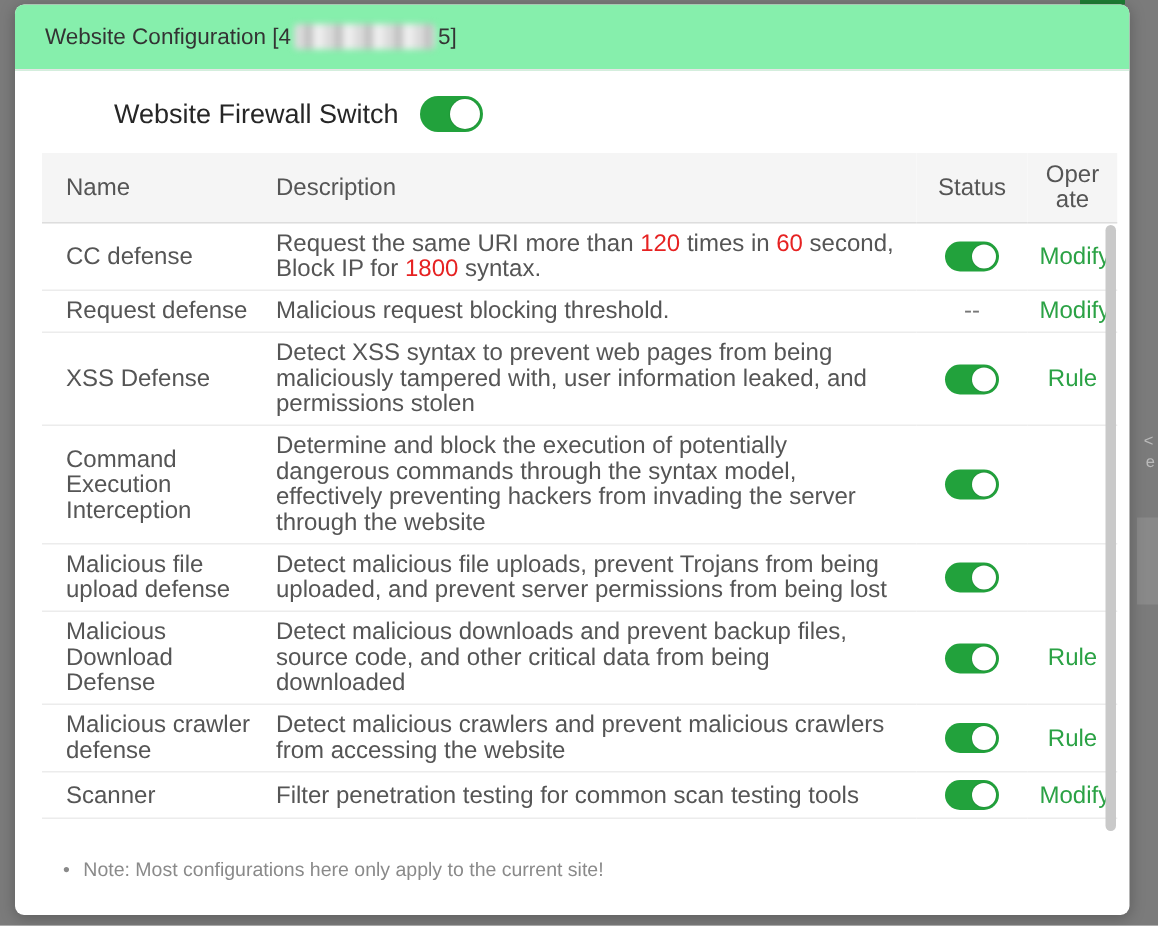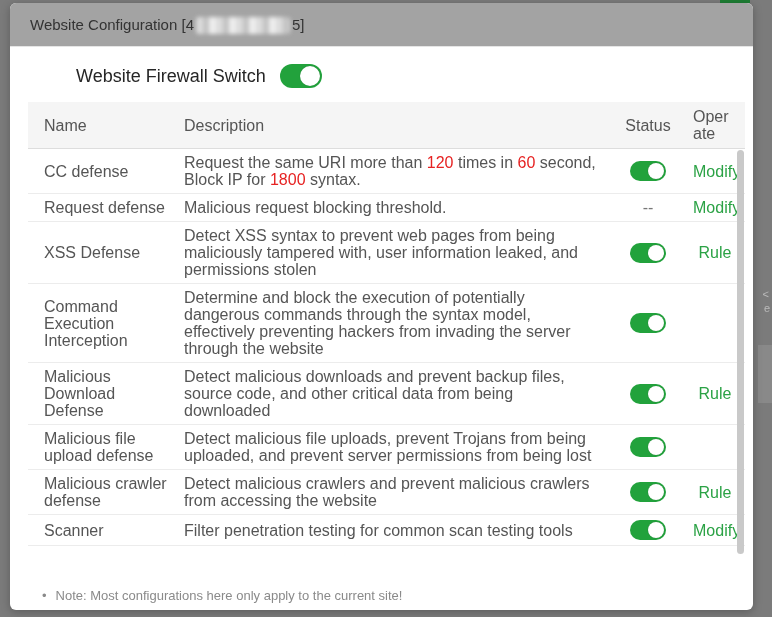--- a/index.html
+++ b/index.html
@@ -17,21 +17,21 @@
   .frag1{right:3px;top:289px;}
   .frag2{right:2px;top:303px;}
 
   
   .modal{
     position:absolute;left:10px;top:3px;width:743px;height:607px;
     background:#ffffff;border-radius:6px;overflow:hidden;
     box-shadow:0 2px 10px rgba(0,0,0,.25);
   }
   .modal-header{
-    height:44px;background:#a3a3a3;border-bottom:1px solid #e5e5e5;
+    height:44px;background:#86efac;border-bottom:1px solid #e5e5e5;
     display:flex;align-items:center;padding:0 20px;box-sizing:border-box;
     font-size:15px;color:#333;
   }
   .redacted{
     display:inline-block;width:94px;height:17px;margin:0 2px;vertical-align:-4px;
     border-radius:3px;
     background:
       repeating-linear-gradient(90deg,#dcdcdc 0 7px,#c2c2c2 7px 13px,#eeeeee 13px 20px),
       linear-gradient(#d5d5d5,#d5d5d5);
     filter:blur(2px);
@@ -51,34 +51,34 @@
   .toggle.sm{width:36px;height:20px;vertical-align:middle;}
   .toggle.sm::after{width:16px;height:16px;top:2px;right:2px;}
 
   
   .table-wrap{position:relative;height:457px;overflow:hidden;}
   table{width:717px;border-collapse:collapse;font-size:16px;color:#555;line-height:17px;table-layout:fixed;}
   th{background:#f5f5f5;font-weight:normal;color:#555;text-align:left;
      padding:6px 8px;border-bottom:1px solid #dddddd;vertical-align:middle;}
   th.col-name{width:124px;padding-left:16px;}
   th.col-status{width:58px;text-align:center;}
-  th.col-operate{width:44px;text-align:left;word-break:break-all;}
+  th.col-operate{width:44px;text-align:center;word-break:break-all;}
   td{border-bottom:1px solid #ececec;padding:5px 8px;vertical-align:middle;}
   td.cell-name{padding-left:16px;}
   td.cell-status{text-align:center;color:#777;}
   td.cell-operate{text-align:center;}
   a.op-link{color:#2ba245;text-decoration:none;cursor:pointer;}
   .red{color:#e62222;}
 
   
   .sb-thumb{position:absolute;top:48px;right:1px;width:7px;height:404px;
     background:#c9c9c9;border-radius:4px;}
 
   
-  .note{margin:29px 0 0 14px;color:#8a8a8a;font-size:13px;}
+  .note{margin:13px 0 0 14px;color:#8a8a8a;font-size:13px;}
   .note::before{content:"•";margin-right:9px;color:#8a8a8a;}
 </style>
 </head>
 <body>
 
 <div class="backdrop">
   <div class="green-sliver"></div>
   <div class="light-block"></div>
   <span class="frag frag1">&lt;</span>
   <span class="frag frag2">e</span>
@@ -126,30 +126,30 @@
               <td class="cell-status"><span class="toggle sm"></span></td>
               <td class="cell-operate"><a class="op-link">Rule</a></td>
             </tr>
             <tr>
               <td class="cell-name">Command Execution Interception</td>
               <td class="cell-desc"><span>Determine and block the execution of potentially dangerous commands through the syntax model, effectively preventing hackers from invading the server through the website</span></td>
               <td class="cell-status"><span class="toggle sm"></span></td>
               <td class="cell-operate"></td>
             </tr>
             <tr>
+              <td class="cell-name">Malicious file upload defense</td>
+              <td class="cell-desc"><span>Detect malicious file uploads, prevent Trojans from being uploaded, and prevent server permissions from being lost</span></td>
+              <td class="cell-status"><span class="toggle sm"></span></td>
+              <td class="cell-operate"></td>
+            </tr>
+            <tr>
               <td class="cell-name">Malicious Download Defense</td>
               <td class="cell-desc"><span>Detect malicious downloads and prevent backup files, source code, and other critical data from being downloaded</span></td>
               <td class="cell-status"><span class="toggle sm"></span></td>
               <td class="cell-operate"><a class="op-link">Rule</a></td>
-            </tr>
-            <tr>
-              <td class="cell-name">Malicious file upload defense</td>
-              <td class="cell-desc"><span>Detect malicious file uploads, prevent Trojans from being uploaded, and prevent server permissions from being lost</span></td>
-              <td class="cell-status"><span class="toggle sm"></span></td>
-              <td class="cell-operate"></td>
             </tr>
             <tr>
               <td class="cell-name">Malicious crawler defense</td>
               <td class="cell-desc"><span>Detect malicious crawlers and prevent malicious crawlers from accessing the website</span></td>
               <td class="cell-status"><span class="toggle sm"></span></td>
               <td class="cell-operate"><a class="op-link">Rule</a></td>
             </tr>
             <tr>
               <td class="cell-name">Scanner</td>
               <td class="cell-desc"><span>Filter penetration testing for common scan testing tools</span></td>

